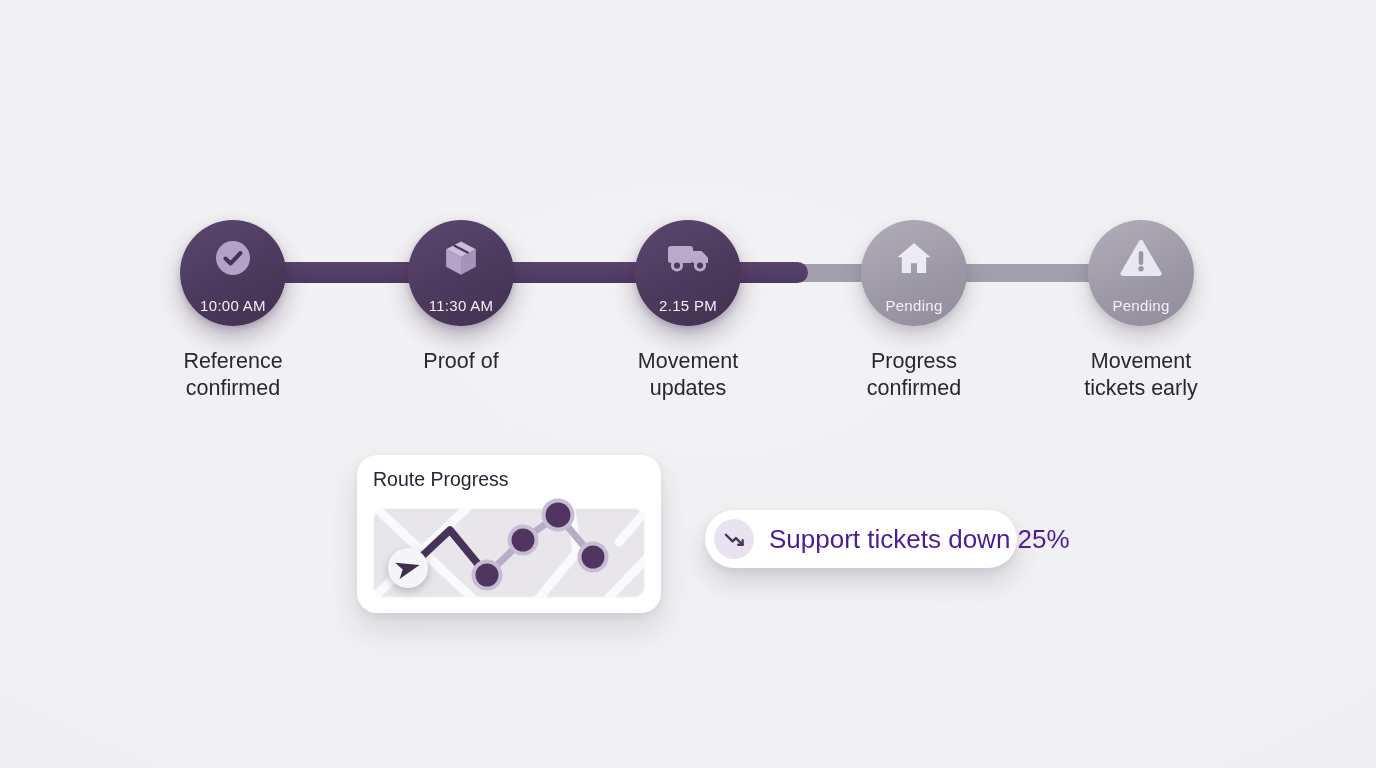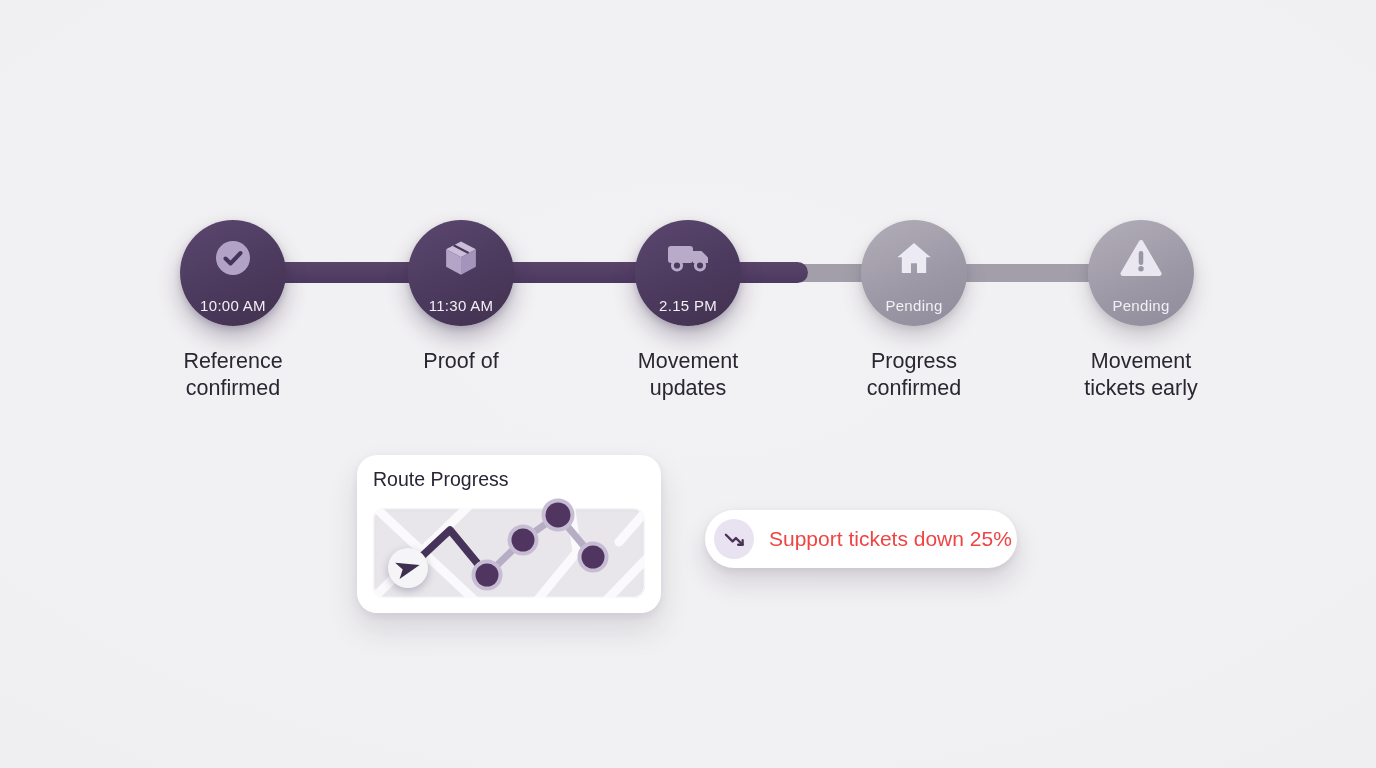--- a/index.html
+++ b/index.html
@@ -69,21 +69,21 @@
   .support-pill {
     position:absolute; left:705px; top:510px; width:312px; height:58px;
     background:#ffffff; border-radius:29px;
     box-shadow:0 14px 26px rgba(45,35,65,.15), 0 3px 7px rgba(45,35,65,.08);
     display:flex; align-items:center; gap:15px; padding:0 12px 0 9px; z-index:2;
   }
   .pill-icon {
     width:40px; height:40px; border-radius:50%; background:#e9e3f1;
     display:flex; align-items:center; justify-content:center; flex:0 0 auto;
   }
-  .pill-text { font-size:21px; color:#ef4444; white-space:nowrap; }
+  .pill-text { font-size:26px; color:#4c1d95; white-space:nowrap; }
 </style>
 </head>
 <body>
 
 <div class="page">
 
   <div class="connector gray"></div>
   <div class="connector purple"></div>
 
   <div class="step" style="left:118px">

